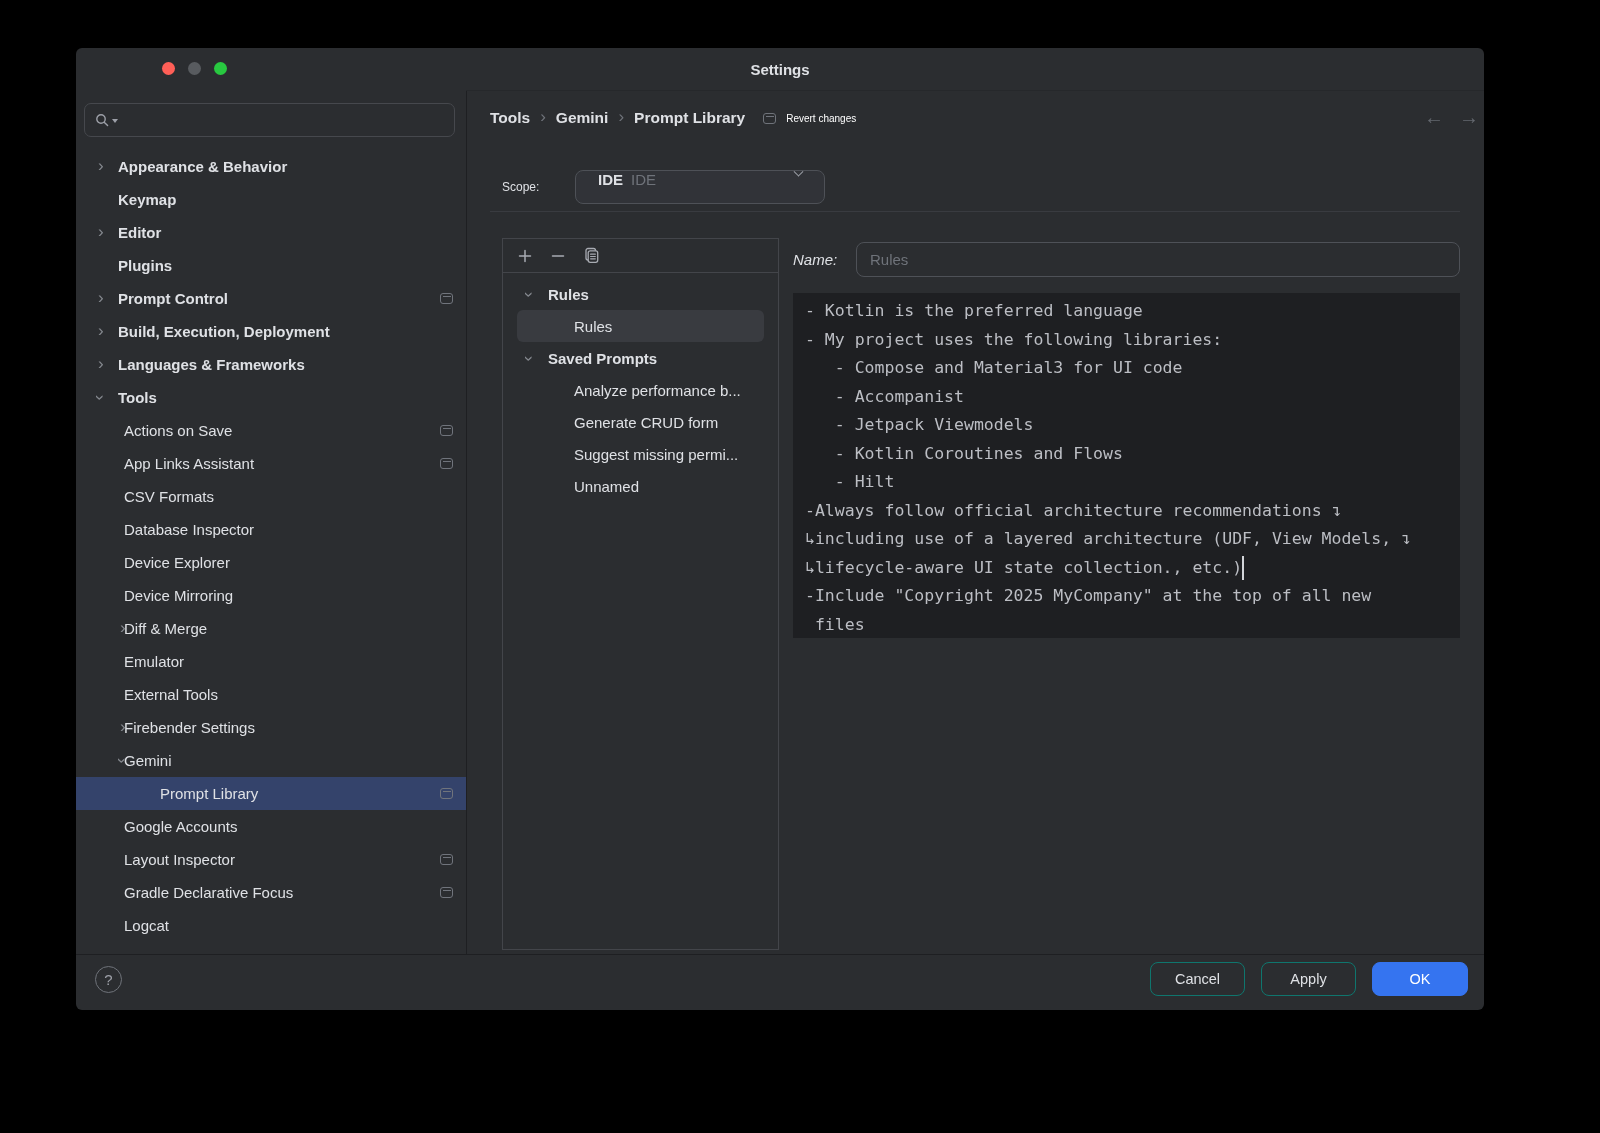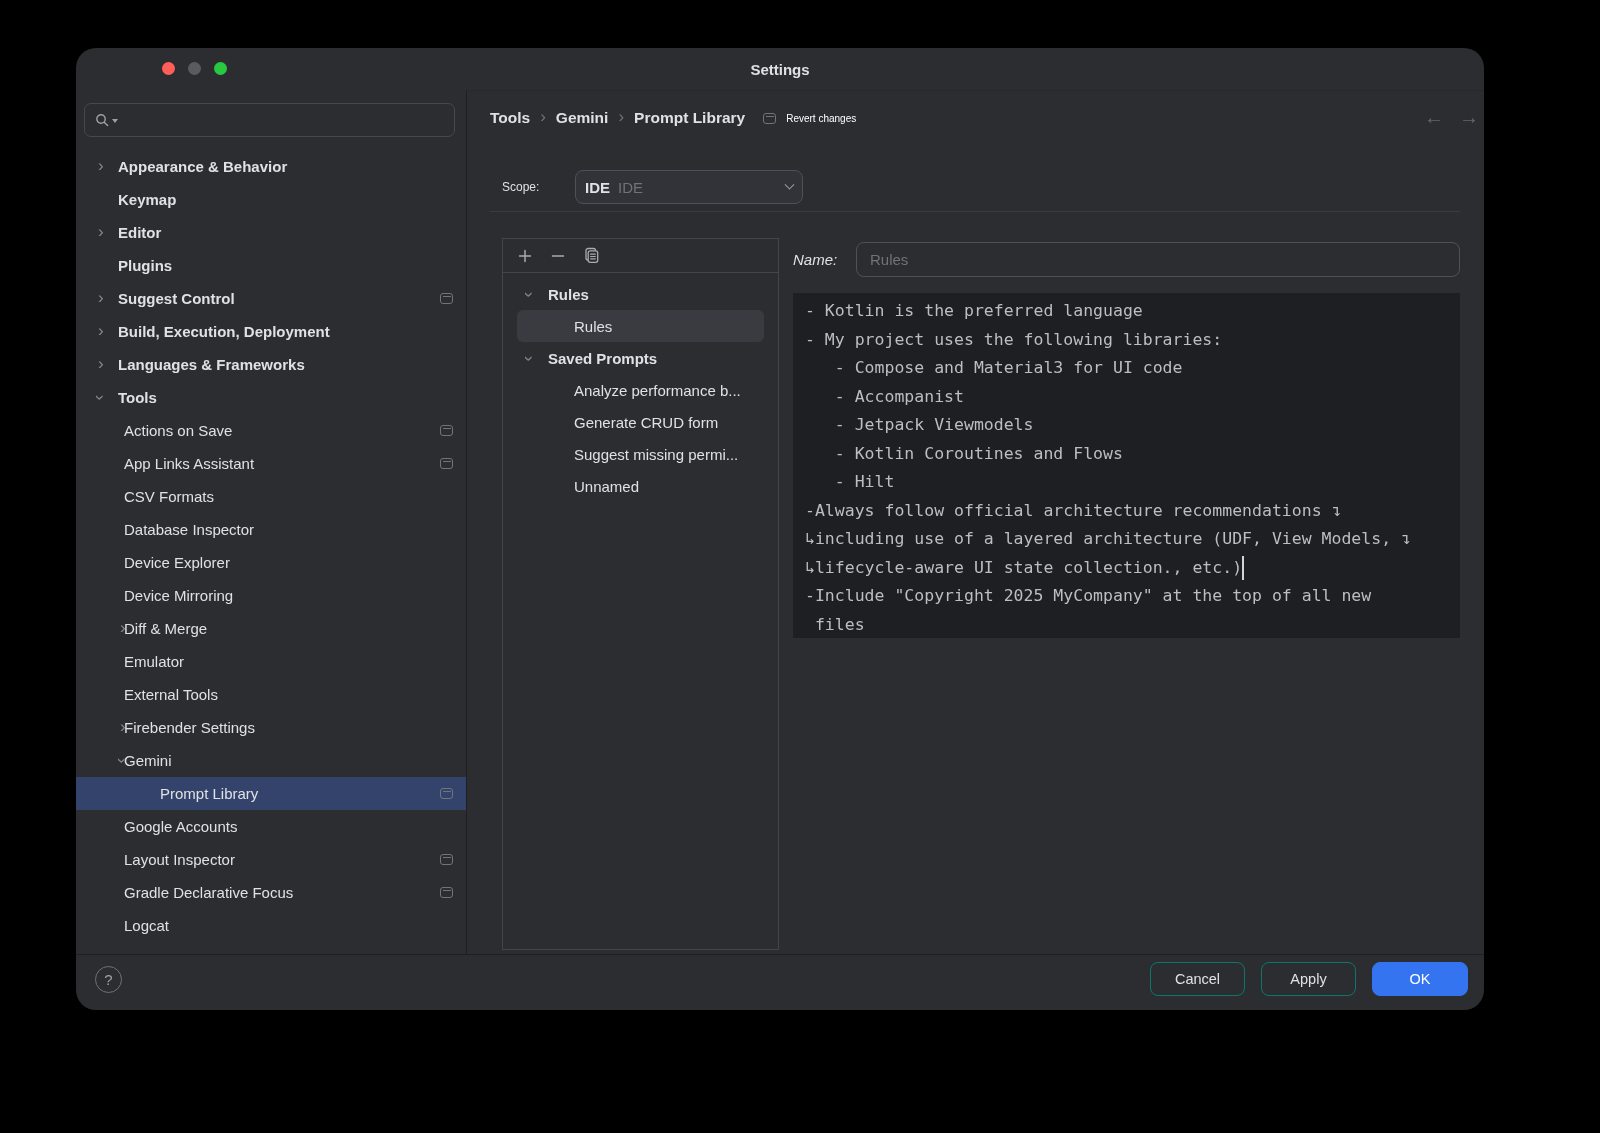--- a/index.html
+++ b/index.html
@@ -1,19 +1,19 @@
 <!DOCTYPE html>
 <html><head>
 <meta charset="utf-8">
 <style>
   * { margin:0; padding:0; box-sizing:border-box; }
   html,body { width:1600px; height:1133px; background:#000; font-family:"Liberation Sans", sans-serif; }
   .window {
     position:absolute; left:76px; top:48px; width:1408px; height:962px;
-    background:#2B2D30; border-radius:20px; overflow:hidden;
+    background:#2B2D30; border-radius:6px; overflow:hidden;
     box-shadow:0 20px 60px rgba(0,0,0,.6);
     color:#DFE1E5; font-size:15px;
   }
   
   .titlebar { position:absolute; left:0; top:0; right:0; height:42px; }
   .tl { position:absolute; top:14px; width:13px; height:13px; border-radius:50%; }
   .tl.close { left:86px;  background:#FF5F57; }
   .tl.min   { left:112px; background:#585B5F; }
   .tl.zoom  { left:138px; background:#28C840; }
   .title { position:absolute; left:0; right:0; top:0; height:42px; display:flex; align-items:center; justify-content:center; font-weight:700; font-size:15px; color:#DFE1E5; }
@@ -44,21 +44,21 @@
   .crumbs { position:absolute; left:414px; top:56px; height:28px; display:flex; align-items:center; gap:10px; font-weight:700; font-size:15.5px; }
   .crumb-sep { color:#6F737A; font-weight:400; font-size:17px; transform:translateY(-1px); }
   .crumb-sep::before { content:"›"; }
   .revert-icon { margin-left:8px; border-color:#6F737A; margin-right:0; }
   .revert-link { color:#ffffff; font-weight:400; font-size:10px; cursor:pointer; }
   .nav-arrow { position:absolute; top:58px; font-size:20px; color:#64686F; cursor:default; }
   .nav-back { left:1348px; }
   .nav-fwd  { left:1383px; }
   
   .scope-label { position:absolute; left:426px; top:122px; height:34px; display:flex; align-items:center; font-size:12px;text-align:center; }
-  .dropdown { position:absolute; left:499px; top:122px; width:228px; height:34px; border:1px solid #4E5157; border-radius:8px; background:#313338; display:flex; align-items:center; gap:8px; padding:0 9px; cursor:pointer; }
+  .dropdown { position:absolute; left:499px; top:122px; width:250px; height:34px; border:1px solid #4E5157; border-radius:8px; background:#313338; display:flex; align-items:flex-start; gap:8px; padding:0 22px; cursor:pointer; }
   .dd-prefix { font-weight:700; color:#DFE1E5; }
   .dd-value { color:#6F737A; }
   .dd-chev { width:7px; height:7px; border-right:1.6px solid #9DA0A8; border-bottom:1.6px solid #9DA0A8; transform:rotate(45deg) translate(-2px,-2px); margin-left:auto; }
   .scope-div { position:absolute; left:414px; right:24px; top:163px; height:1px; background:#393B40; }
   
   .panel { position:absolute; left:426px; top:190px; width:277px; height:712px; border:1px solid #43454A; }
   .ptoolbar { height:34px; border-bottom:1px solid #43454A; display:flex; align-items:center; padding-left:9px; gap:7px; }
   .tbtn { width:26px; height:26px; display:flex; align-items:center; justify-content:center; border-radius:4px; cursor:pointer; }
   .ptree { padding-top:5px; }
   .pt-row { position:relative; height:32px; display:flex; align-items:center; font-size:15px; }
@@ -118,21 +118,21 @@
       <span class="label">Editor</span>
 
     </div>
       <div class="side-row lvl0 bold">
 
       <span class="label">Plugins</span>
 
     </div>
       <div class="side-row lvl0 bold">
       <span class="chev"></span>
-      <span class="label">Suggest Control</span>
+      <span class="label">Prompt Control</span>
       <span class="mod-icon"></span>
     </div>
       <div class="side-row lvl0 bold">
       <span class="chev"></span>
       <span class="label">Build, Execution, Deployment</span>
 
     </div>
       <div class="side-row lvl0 bold">
       <span class="chev"></span>
       <span class="label">Languages &amp; Frameworks</span>

